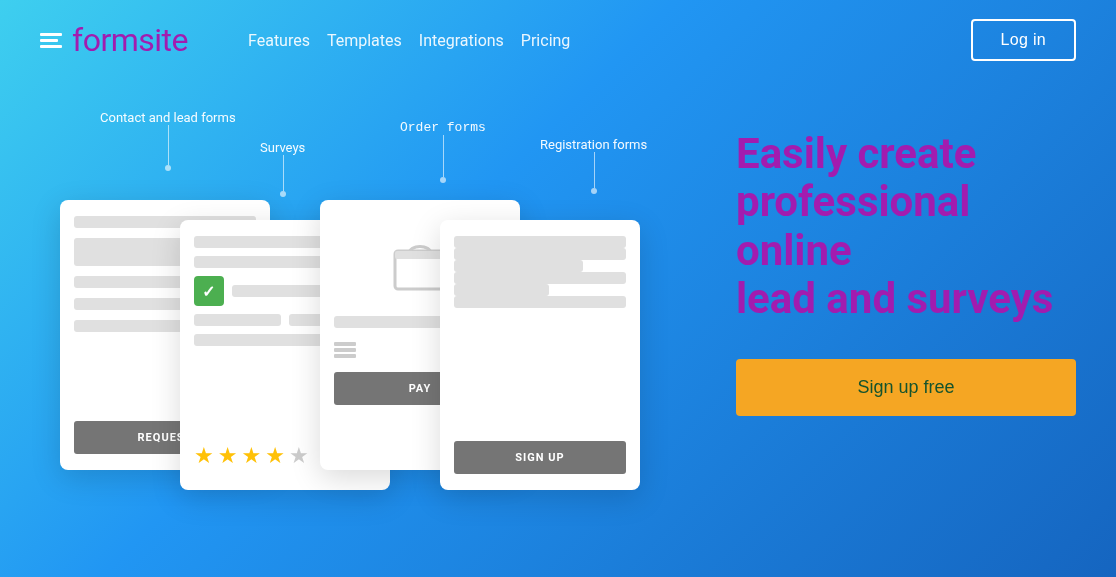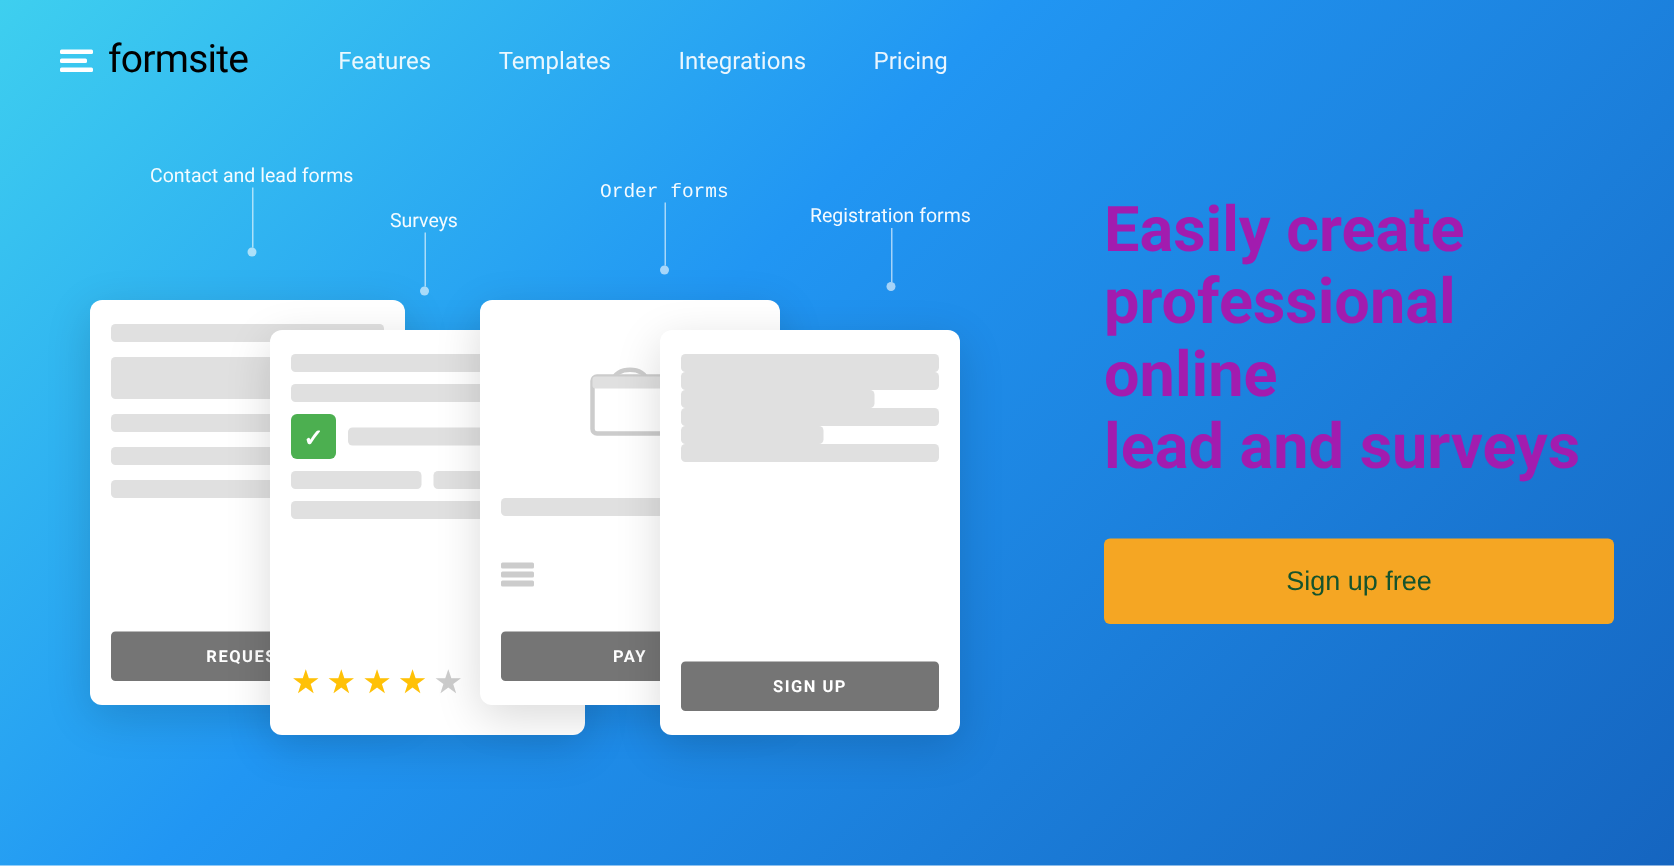--- a/index.html
+++ b/index.html
@@ -31,28 +31,28 @@
     }
     .logo-icon span {
       display: block;
       background: white;
       border-radius: 1px;
     }
     .logo-icon span:nth-child(1) { width: 22px; height: 3px; }
     .logo-icon span:nth-child(2) { width: 18px; height: 3px; }
     .logo-icon span:nth-child(3) { width: 22px; height: 3px; }
     .logo-text {
-      font-size: 26px;
+      font-size: 32px;
       font-weight: 400;
-      color: #000000;
+      color: #a21caf;
       letter-spacing: -0.5px;
     }
     .nav {
       display: flex;
-      gap: 45px;
+      gap: 17px;
       flex: 1;
     }
     .nav-item {
       color: rgba(255,255,255,0.9);
       font-size: 16px;
       cursor: pointer;
       text-decoration: none;
     }
     .login-btn {
       border: 2px solid white;
@@ -205,21 +205,20 @@
       top: 100px;
       z-index: 3;
     }
     .card3-inner {
       padding: 16px 14px;
       display: flex;
       flex-direction: column;
       gap: 10px;
       height: 100%;
       align-items: center;
-      justify-content: space-between;
     }
     .bag-icon {
       width: 70px;
       height: 70px;
       margin: 10px auto;
     }
     .price-row {
       display: flex;
       align-items: center;
       gap: 8px;
@@ -336,20 +335,21 @@
         <span></span>
     </div>
     <span class="logo-text">formsite</span>
   </div>
   <nav class="nav">
     <a class="nav-item">Features</a>
     <a class="nav-item">Templates</a>
     <a class="nav-item">Integrations</a>
     <a class="nav-item">Pricing</a>
   </nav>
+  <button class="login-btn">Log in</button>
 </header>
 
 <section class="hero">
 
   <div class="forms-area">
 
     <div class="form-label label-contact">
       <span>Contact and lead forms</span>
       <div class="line"></div>
       <div class="dot"></div>

